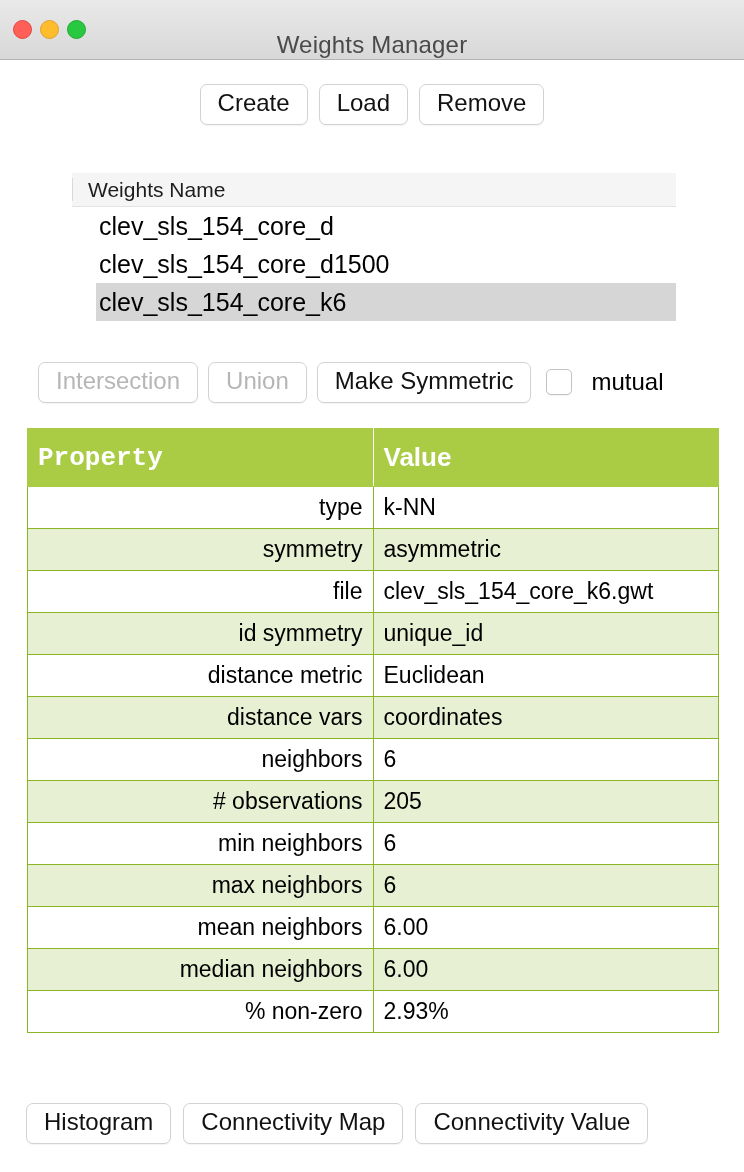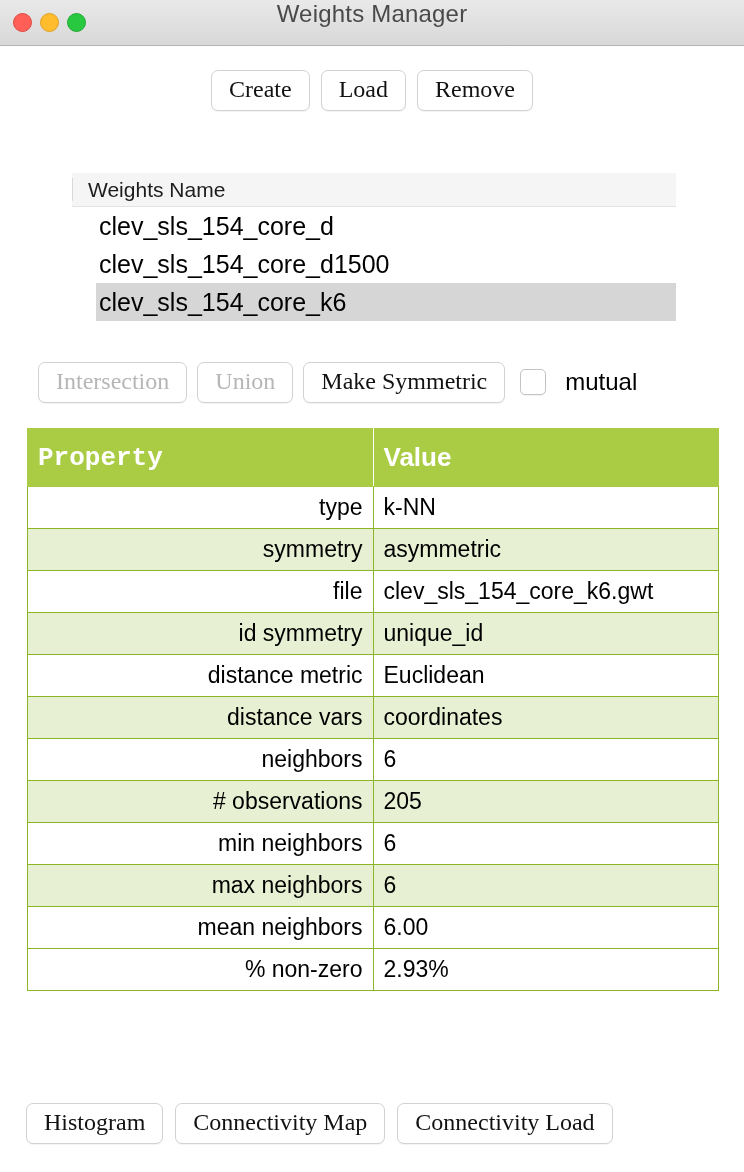--- a/index.html
+++ b/index.html
@@ -7,26 +7,26 @@
     margin: 0; padding: 0;
     width: 744px; height: 1172px;
     background: #ffffff;
     font-family: "Liberation Sans", sans-serif;
     overflow: hidden;
   }
 
   
   .titlebar {
     position: relative;
-    height: 46px;
+    height: 60px;
     width: 744px;
     background: linear-gradient(to bottom, #e9e9e9 0%, #d8d8d8 100%);
     border-bottom: 1px solid #b4b4b4;
     display: flex;
-    align-items: flex-start;
+    align-items: flex-end;
   }
   .traffic {
     position: absolute;
     left: 13px; top: 0; bottom: 0;
     display: flex; align-items: center; gap: 8px;
   }
   .light {
     width: 19px; height: 19px; border-radius: 50%;
     display: block;
   }
@@ -45,21 +45,21 @@
   .toolbar-top {
     display: flex;
     justify-content: center;
     gap: 11px;
     margin-top: 24px;
   }
   .btn {
     background: #ffffff;
     border: 1px solid #d2d2d2;
     border-radius: 7px;
-    font-family: Liberation Serif, serif;
+    font-family: Liberation Sans, sans-serif;
     font-size: 24px;
     color: #121212;
     padding: 5px 17px 7px 17px;
     line-height: 1.12;
     box-shadow: 0 1px 1px rgba(0,0,0,0.05);
     white-space: nowrap;
   }
   .btn.disabled { color: #b6b6b6; }
 
   
@@ -244,24 +244,28 @@
       <td class="val">6</td>
     </tr>
     <tr class="even">
       <td class="key">max neighbors</td>
       <td class="val">6</td>
     </tr>
     <tr class="odd">
       <td class="key">mean neighbors</td>
       <td class="val">6.00</td>
     </tr>
+    <tr class="even">
+      <td class="key">median neighbors</td>
+      <td class="val">6.00</td>
+    </tr>
     <tr class="odd">
       <td class="key">% non-zero</td>
       <td class="val">2.93%</td>
     </tr>
   </tbody>
 </table>
 
 <div class="toolbar-bottom">
   <button class="btn">Histogram</button>
   <button class="btn">Connectivity Map</button>
-  <button class="btn">Connectivity Load</button>
+  <button class="btn">Connectivity Value</button>
 </div>
 
 </body></html>

